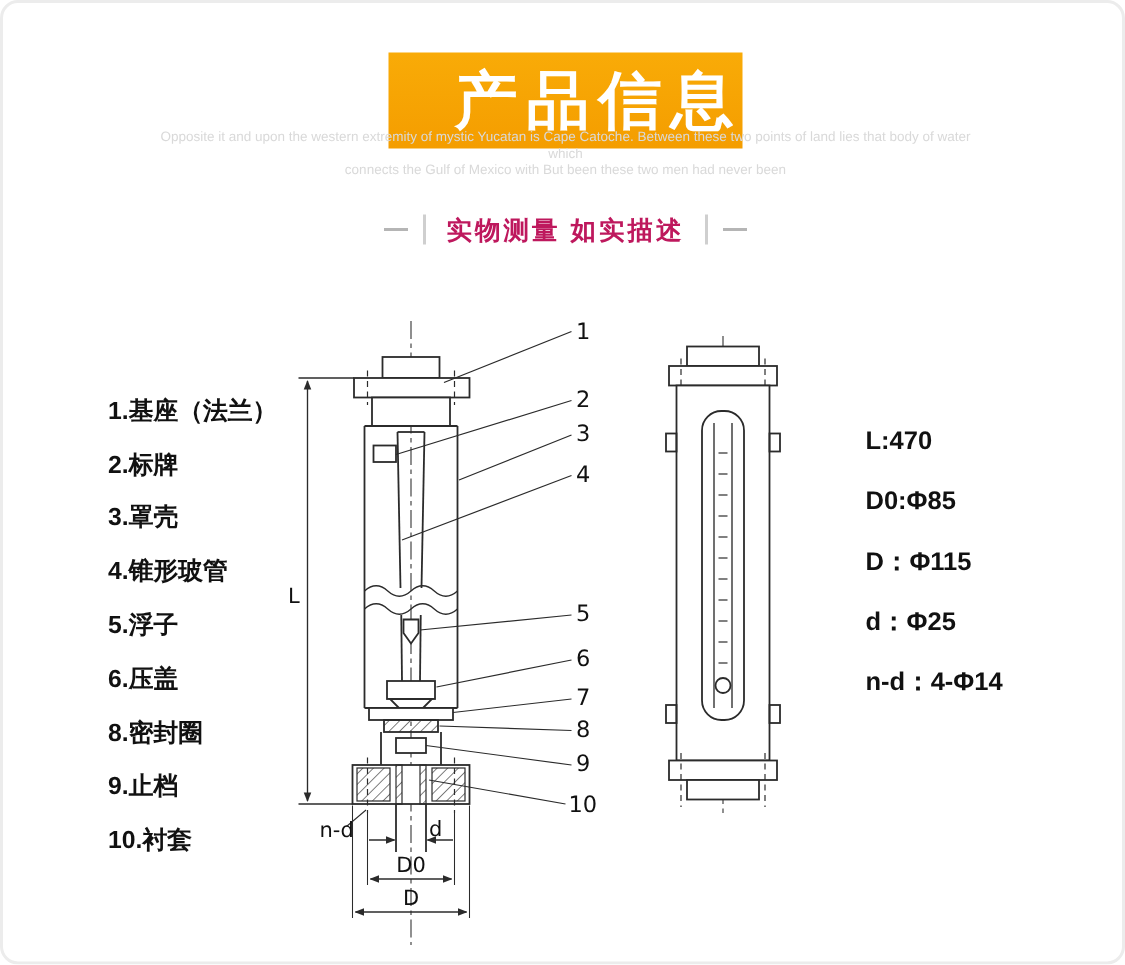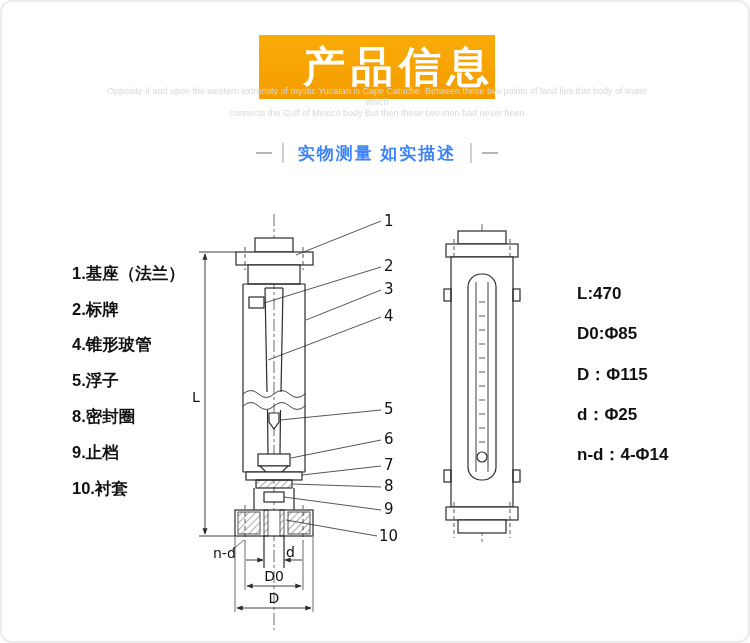--- a/index.html
+++ b/index.html
@@ -18,53 +18,55 @@
   .watermark {
     position:absolute; top:84px; left:95px; width:560px;
     text-align:center; font-size:9px; line-height:11px; color:#d9d9d9;
   }
   .divider {
     position:absolute; top:138px; left:0; width:750px; height:26px;
     display:flex; align-items:center; justify-content:center; gap:10px;
   }
   .divider .dash { width:16px; height:2px; background:#b5b5b5; }
   .divider .bar  { width:2px; height:20px; background:#cfcfcf; }
-  .divider .label { font-size:17px; font-weight:600; color:#3b82f6; letter-spacing:2px; padding:0 4px; }
+  .divider .label { font-size:17px; font-weight:600; color:#be185d; letter-spacing:2px; padding:0 4px; }
   .parts { position:absolute; left:70px; top:254px; }
   .part  { height:35.8px; display:flex; align-items:center; font-size:16.5px; font-weight:bold; }
   .specs { position:absolute; left:575px; top:272px; }
   .spec  { height:40px; display:flex; align-items:center; font-size:17px; font-weight:bold; }
   svg.diagram { position:absolute; left:0; top:0; width:750px; height:643px; }
   svg text { font-family:"DejaVu Sans","Liberation Sans",sans-serif; }
 </style>
 </head>
 <body>
 
 <div class="page">
 
   <div class="banner">产品信息</div>
 
   <div class="watermark">
     <div>Opposite it and upon the western extremity of mystic Yucatan is Cape Catoche. Between these two points of land lies that body of water which</div>
-    <div>connects the Gulf of Mexico body But then these two men had never been</div>
+    <div>connects the Gulf of Mexico with But been these two men had never been</div>
   </div>
 
   <div class="divider">
     <span class="dash"></span>
     <span class="bar"></span>
     <span class="label">实物测量 如实描述</span>
     <span class="bar"></span>
     <span class="dash"></span>
   </div>
 
   <div class="parts">
     <div class="part">1.基座（法兰）</div>
     <div class="part">2.标牌</div>
+    <div class="part">3.罩壳</div>
     <div class="part">4.锥形玻管</div>
     <div class="part">5.浮子</div>
+    <div class="part">6.压盖</div>
     <div class="part">8.密封圈</div>
     <div class="part">9.止档</div>
     <div class="part">10.衬套</div>
   </div>
 
   <div class="specs">
     <div class="spec">L:470</div>
     <div class="spec">D0:Φ85</div>
     <div class="spec">D：Φ115</div>
     <div class="spec">d：Φ25</div>

